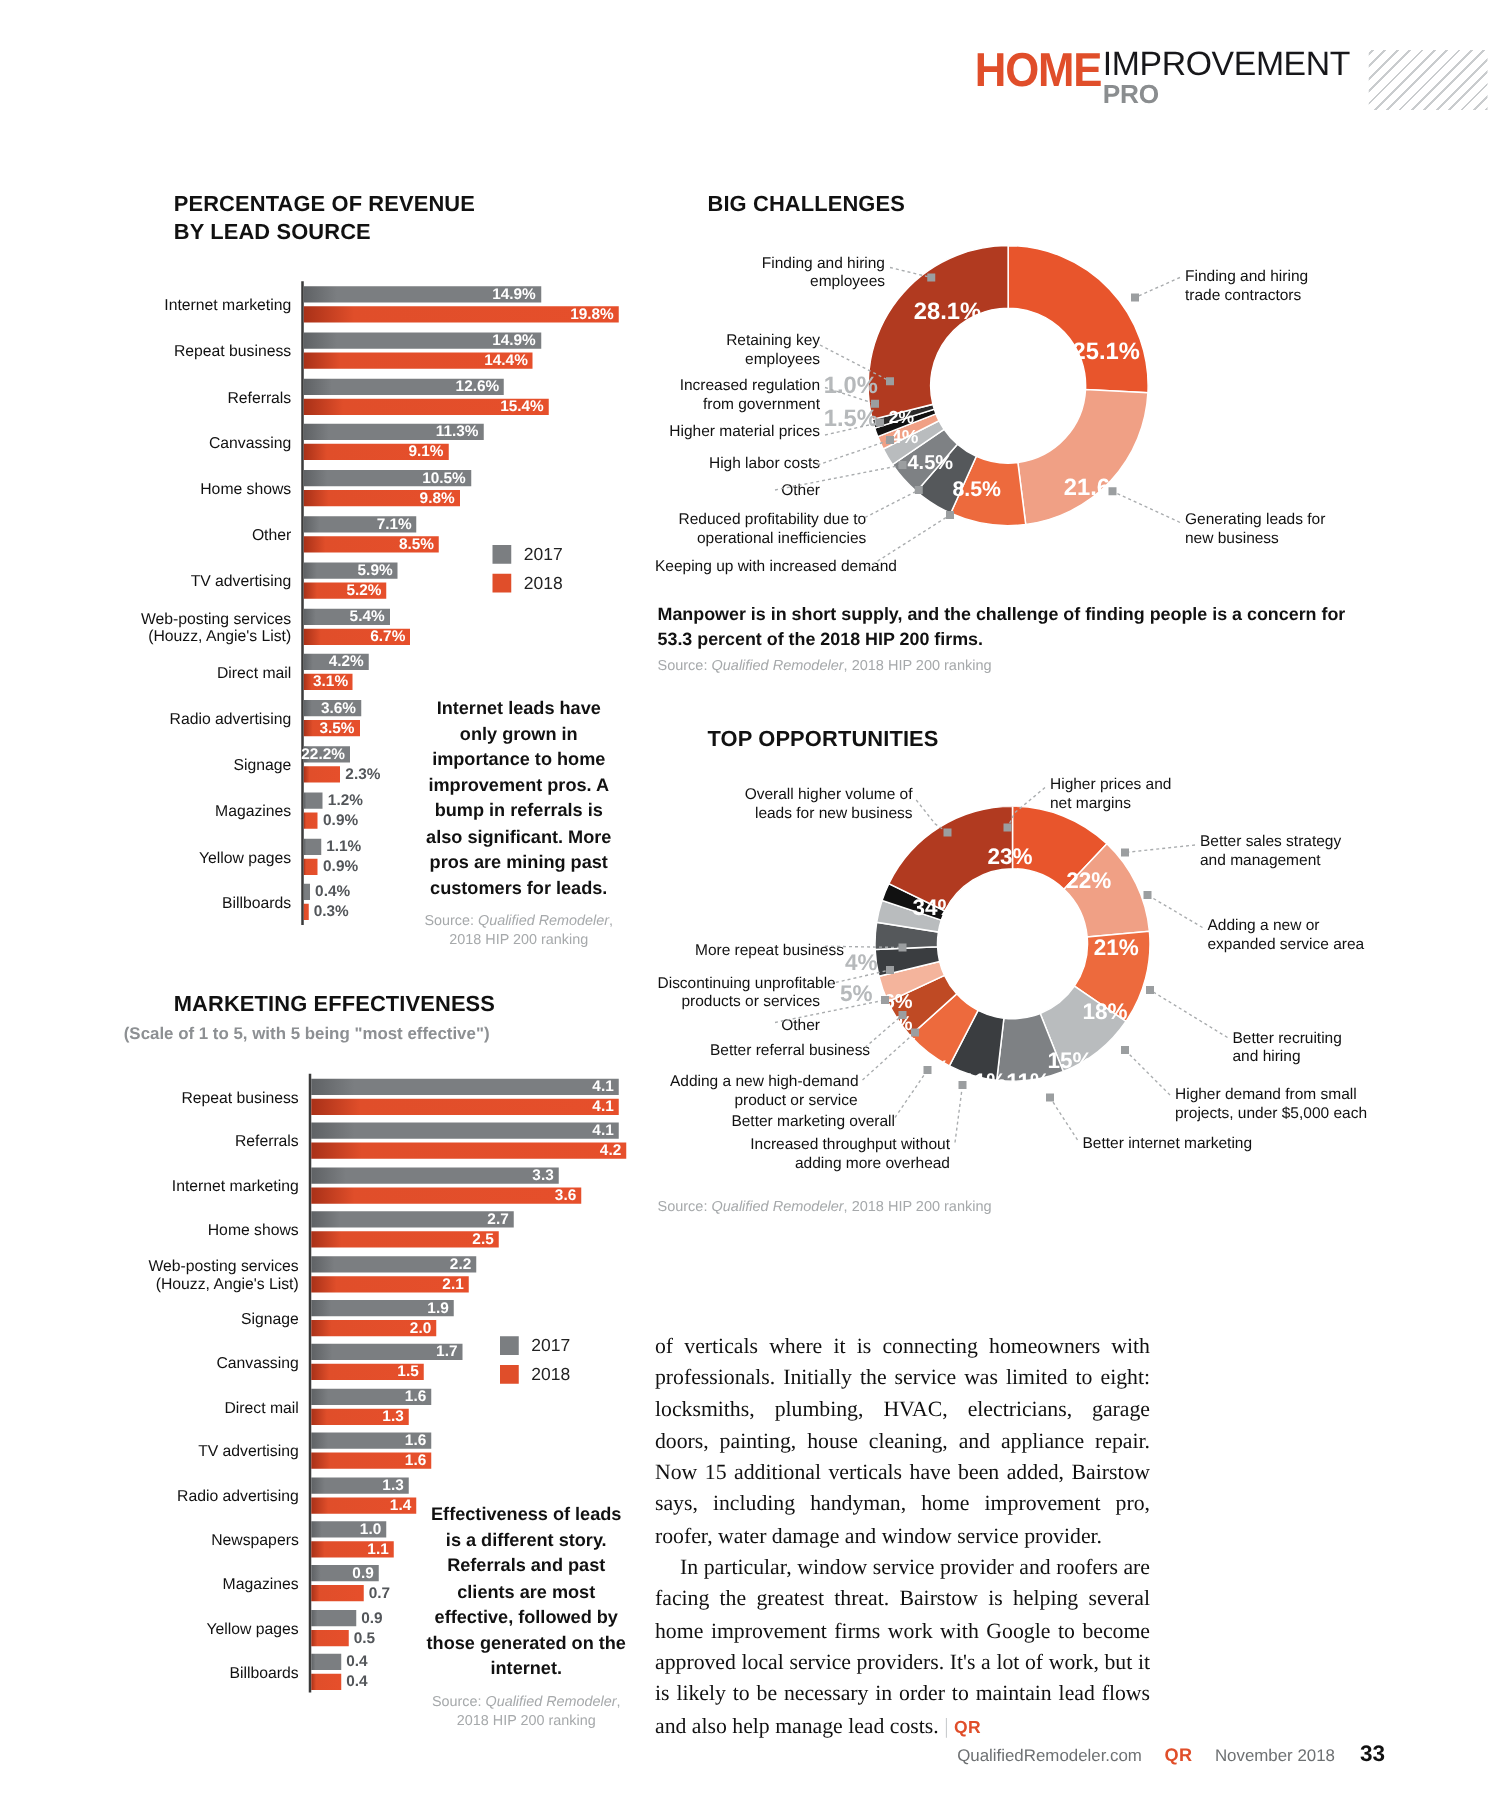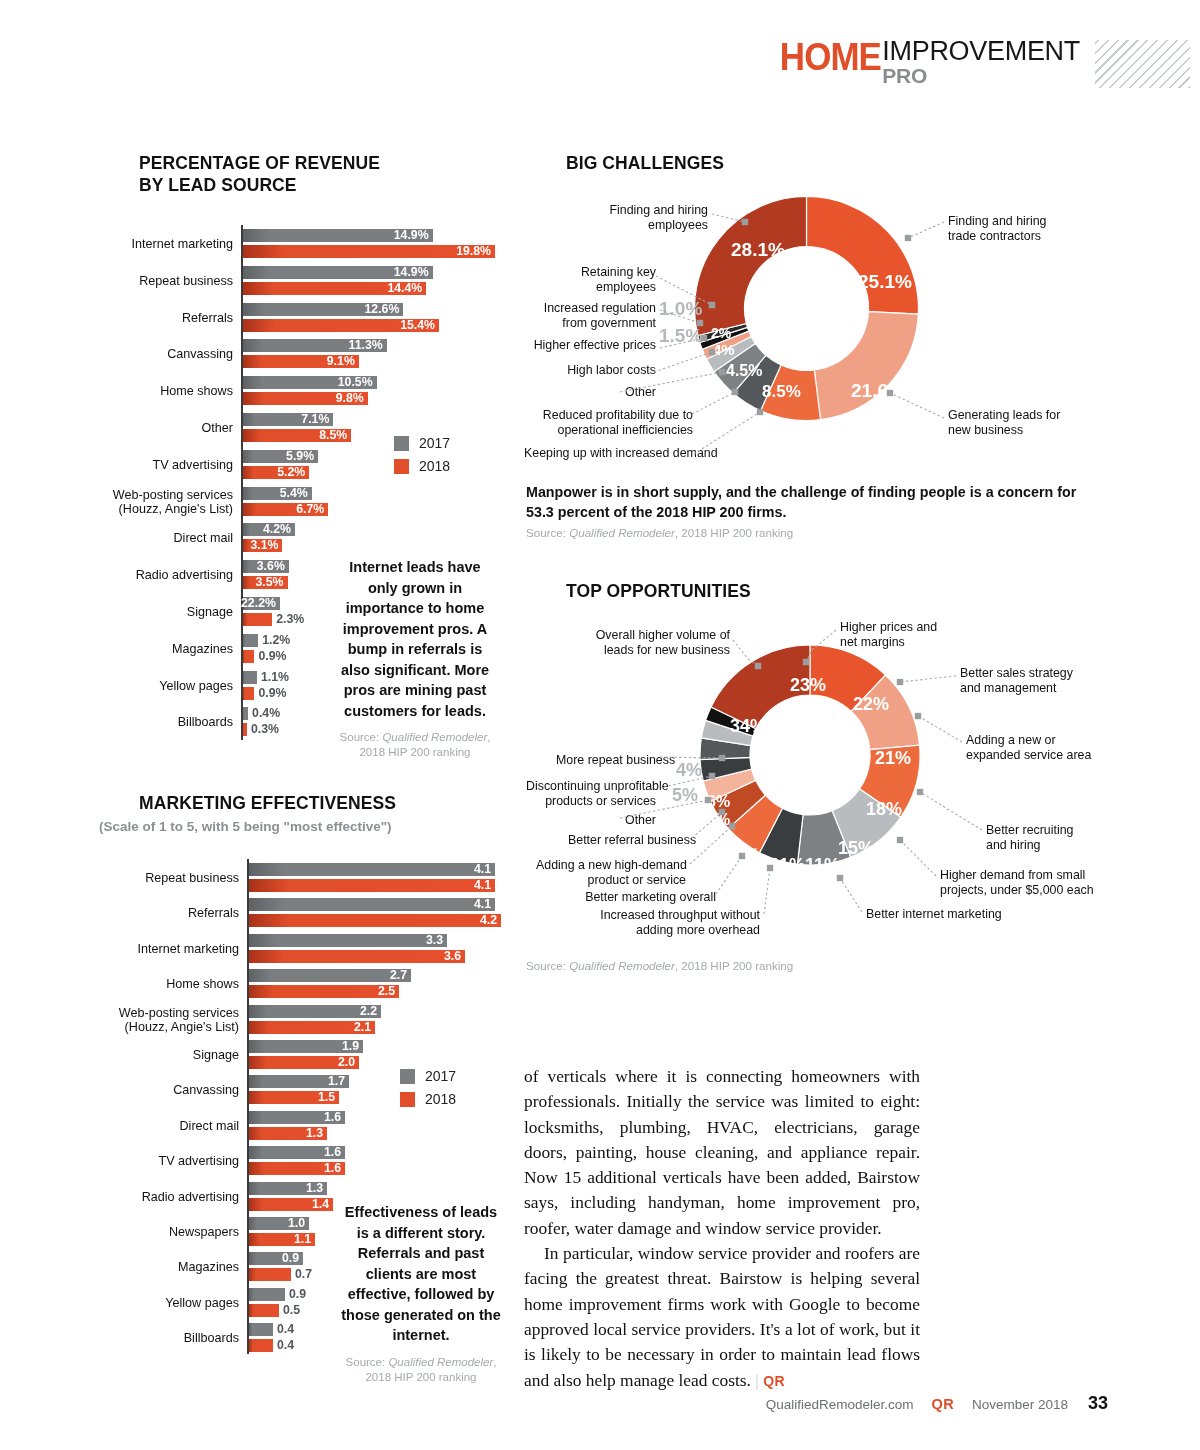--- a/index.html
+++ b/index.html
@@ -297,27 +297,27 @@
         </div>
         <div class="bar y18" style="width: 126px;">
           <span class="bar-val inside">2.1</span>
         </div>
       </div>
       <div class="grp" style="top: 181px; height: 30px; width: 100%;">
         <div class="cat-label" style="top: 8px;">Signage</div>
         <div class="bar y17" style="width: 114px;">
           <span class="bar-val inside">1.9</span>
         </div>
-        <div class="bar y18" style="width: 110px; text-align: right;">
+        <div class="bar y18" style="width: 100px; text-align: right;">
           <span class="bar-val inside">2.0</span>
         </div>
       </div>
       <div class="grp" style="top: 216.4px; height: 30px; width: 100%;">
         <div class="cat-label" style="top: 8px;">Canvassing</div>
-        <div class="bar y17" style="width: 88px; padding-left: 12px;">
+        <div class="bar y17" style="width: 121px;">
           <span class="bar-val inside">1.7</span>
         </div>
         <div class="bar y18" style="width: 90px;">
           <span class="bar-val inside">1.5</span>
         </div>
       </div>
       <div class="grp" style="top: 251.8px; height: 30px; width: 100%;">
         <div class="cat-label" style="top: 8px;">Direct mail</div>
         <div class="bar y17" style="width: 96px;">
           <span class="bar-val inside">1.6</span>
@@ -414,21 +414,21 @@
         <path d="M 5.782324912511527 146.49026072158378 A 112 112 0 0 1 3.8113437923416313 139.53286909992067 L 52.33306531361769 127.46462396602752 A 62 62 0 0 0 53.42414414799745 131.31603718516246 Z" fill="#2b2b2b" stroke="#ffffff" stroke-width="1.2"></path>
         <path d="M 3.8113437923416313 139.53286909992067 A 112 112 0 0 1 112.50000000000009 0.5 L 112.50000000000004 50.5 A 62 62 0 0 0 52.33306531361769 127.46462396602752 Z" fill="#b13a20" stroke="#ffffff" stroke-width="1.2"></path>
       </svg>
   </div>
 
   <div class="dlabel l" style="left:558px;top:203px;width:150px;">Finding and hiring<br>employees</div>
   <div class="dlabel r" style="left:948px;top:214px;width:160px;">Finding and hiring<br>trade contractors</div>
   <div class="dlabel r" style="left:948px;top:408px;width:160px;">Generating leads for<br>new business</div>
   <div class="dlabel l" style="left:556px;top:265px;width:100px;">Retaining key<br>employees</div>
   <div class="dlabel l" style="left:516px;top:301px;width:140px;">Increased regulation<br>from government</div>
-  <div class="dlabel l" style="left:516px;top:338px;width:140px;">Higher effective prices</div>
+  <div class="dlabel l" style="left:516px;top:338px;width:140px;">Higher material prices</div>
   <div class="dlabel l" style="left:536px;top:363px;width:120px;">High labor costs</div>
   <div class="dlabel l" style="left:576px;top:385px;width:80px;">Other</div>
   <div class="dlabel l" style="left:523px;top:408px;width:170px;">Reduced profitability due to<br>operational inefficiencies</div>
   <div class="dlabel l" style="left:524px;top:446px;width:170px;">Keeping up with increased demand</div>
 
   <div class="dpct" style="left:731px;top:239px;font-size:19px;color:#fff;">28.1%</div>
   <div class="dpct" style="left:858px;top:271px;font-size:19px;color:#fff;">25.1%</div>
   <div class="dpct" style="left:851px;top:380px;font-size:19px;color:#fff;">21.6%</div>
   <div class="dpct" style="left:762px;top:382px;font-size:17px;color:#fff;">8.5%</div>
   <div class="dpct" style="left:726px;top:362px;font-size:16px;color:#fff;">4.5%</div>

